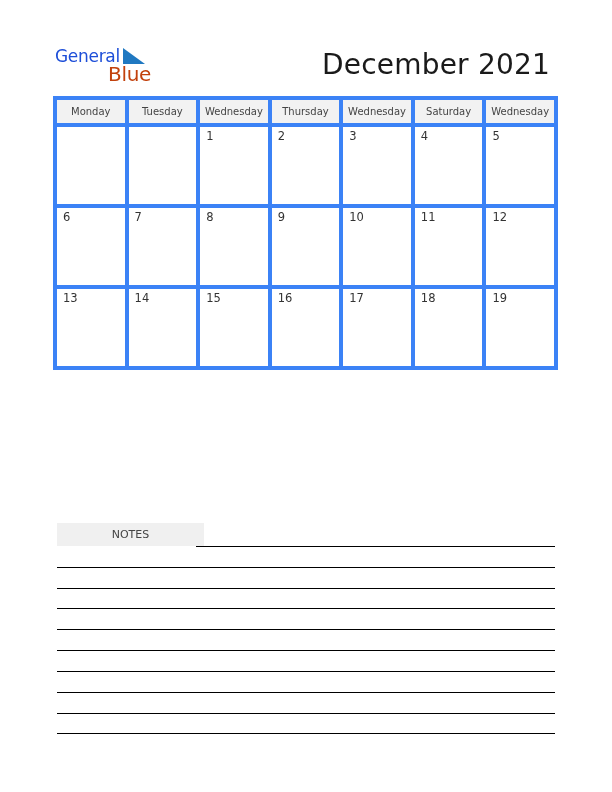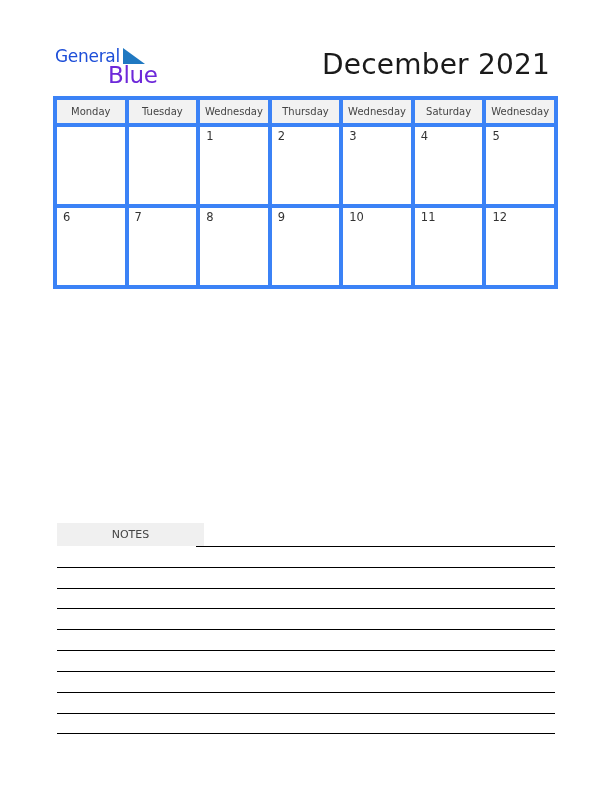--- a/index.html
+++ b/index.html
@@ -3,21 +3,21 @@
 <meta charset="utf-8">
 <style>
   html, body { margin: 0; padding: 0; }
   body {
     width: 612px; height: 792px; background: #ffffff; position: relative;
     font-family: "DejaVu Sans", "Liberation Sans", sans-serif; color: #222;
     overflow: hidden;
   }
   .logo { position: absolute; left: 55px; top: 46px; width: 100px; height: 40px; }
   .logo .general { position: absolute; left: 0; top: 0; font-size: 17px; color: #1d4ed8; letter-spacing: -0.3px; }
-  .logo .blue { position: absolute; left: 53px; top: 16px; font-size: 23px; color: #6d28d9; letter-spacing: -0.3px; }
+  .logo .blue { position: absolute; left: 53px; top: 16px; font-size: 20px; color: #c2410c; letter-spacing: -0.3px; }
   .logo svg { position: absolute; left: 68px; top: 2px; }
   .title { position: absolute; right: 62px; top: 48px; font-size: 28px; color: #1a1a1a; font-weight: normal; letter-spacing: 0.2px; }
 
   table.cal {
     position: absolute; left: 53px; top: 96px; width: 505px;
     border-collapse: collapse; table-layout: fixed;
   }
   table.cal th, table.cal td { border: 4px solid #3b82f6; }
   table.cal th {
     height: 23px; background: #f2f2f2; font-weight: normal; font-size: 10px; color: #444;
@@ -70,20 +70,29 @@
     </tr>
     <tr>
       <td>6</td>
       <td>7</td>
       <td>8</td>
       <td>9</td>
       <td>10</td>
       <td>11</td>
       <td>12</td>
     </tr>
+    <tr>
+      <td>13</td>
+      <td>14</td>
+      <td>15</td>
+      <td>16</td>
+      <td>17</td>
+      <td>18</td>
+      <td>19</td>
+    </tr>
   </tbody>
 </table>
 
 <div class="notes-label">NOTES</div>
 
 <div class="note-line" style="left:196px; width:359px; top:546px;"></div>
 <div class="note-line" style="left:57px; width:498px; top:567px;"></div>
 <div class="note-line" style="left:57px; width:498px; top:588px;"></div>
 <div class="note-line" style="left:57px; width:498px; top:608px;"></div>
 <div class="note-line" style="left:57px; width:498px; top:629px;"></div>

